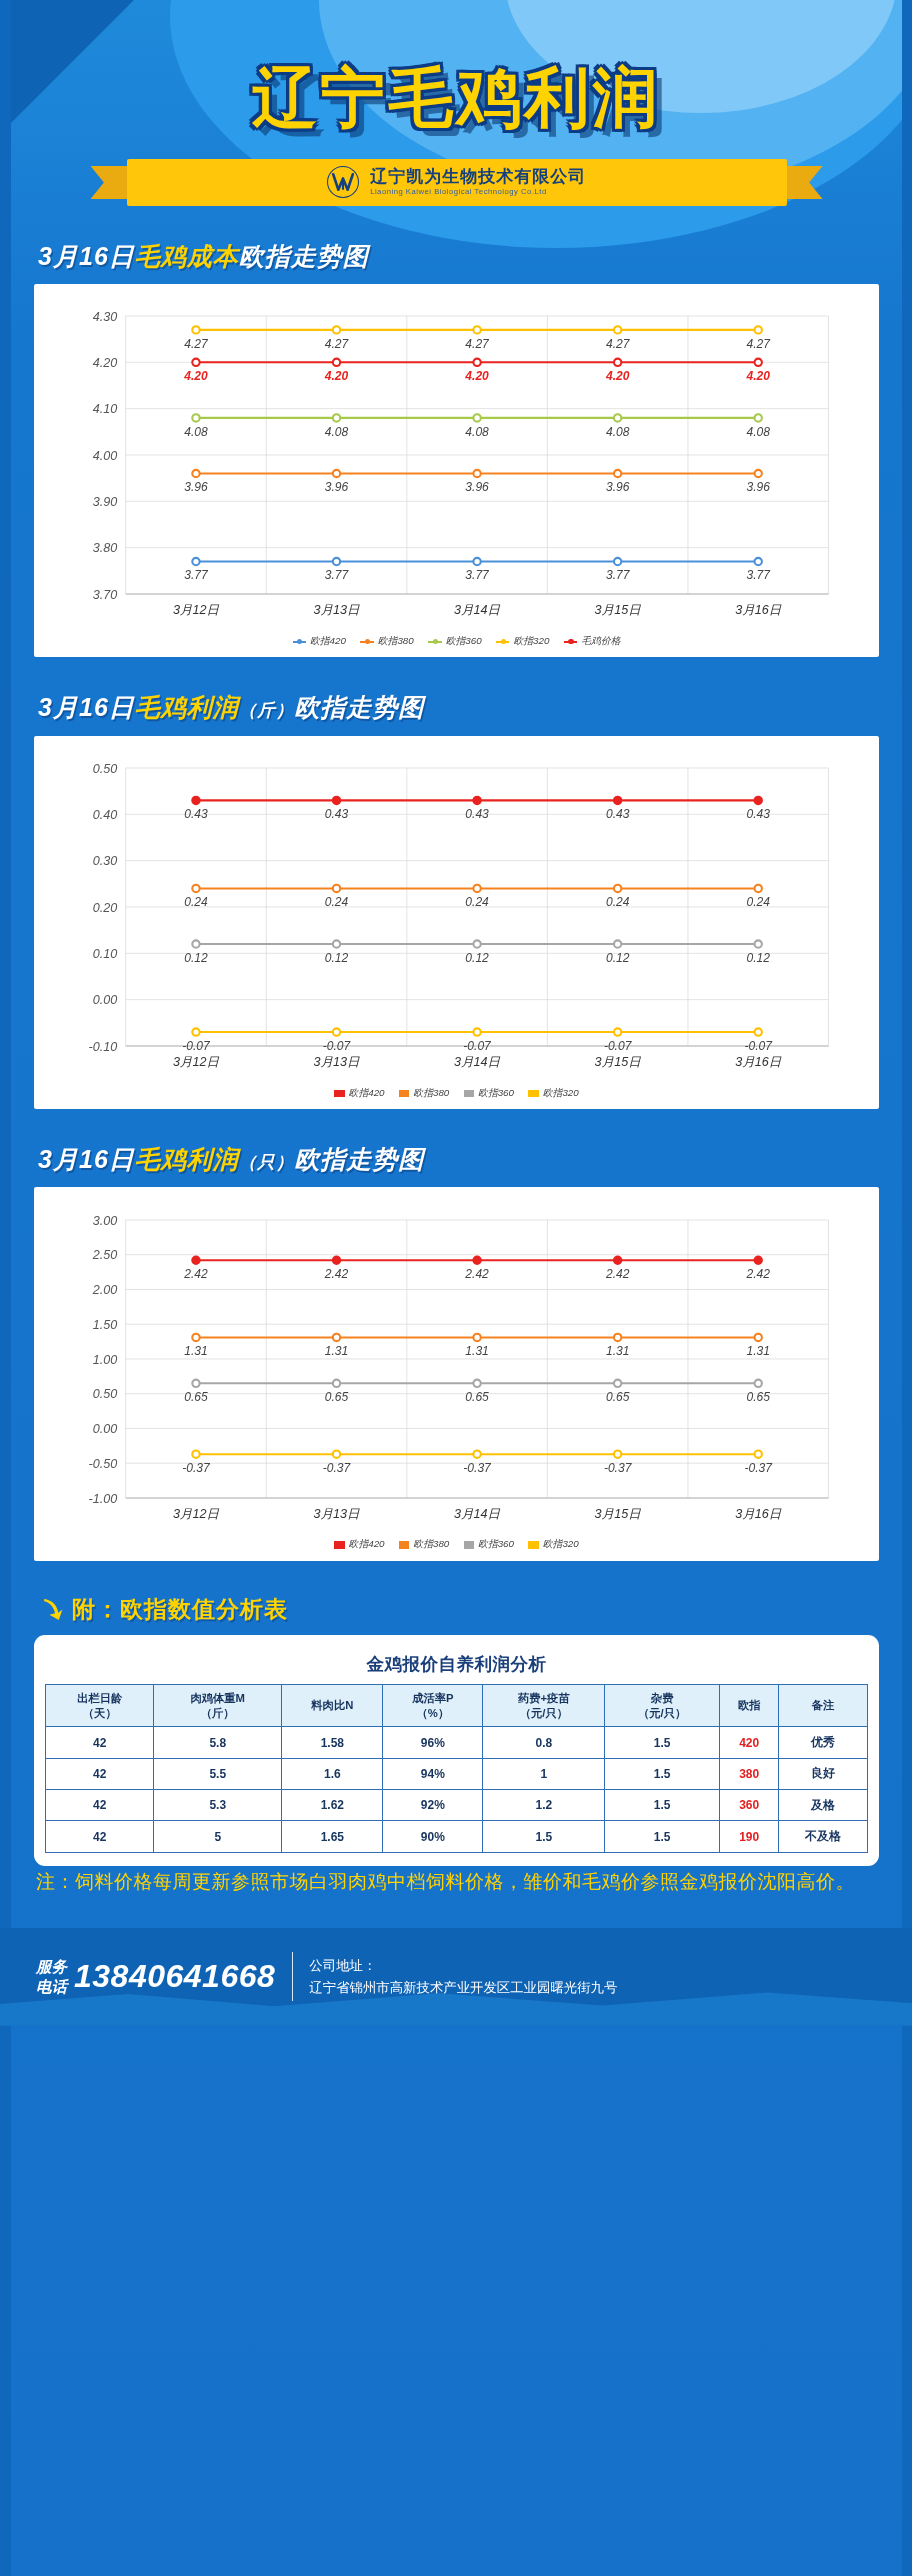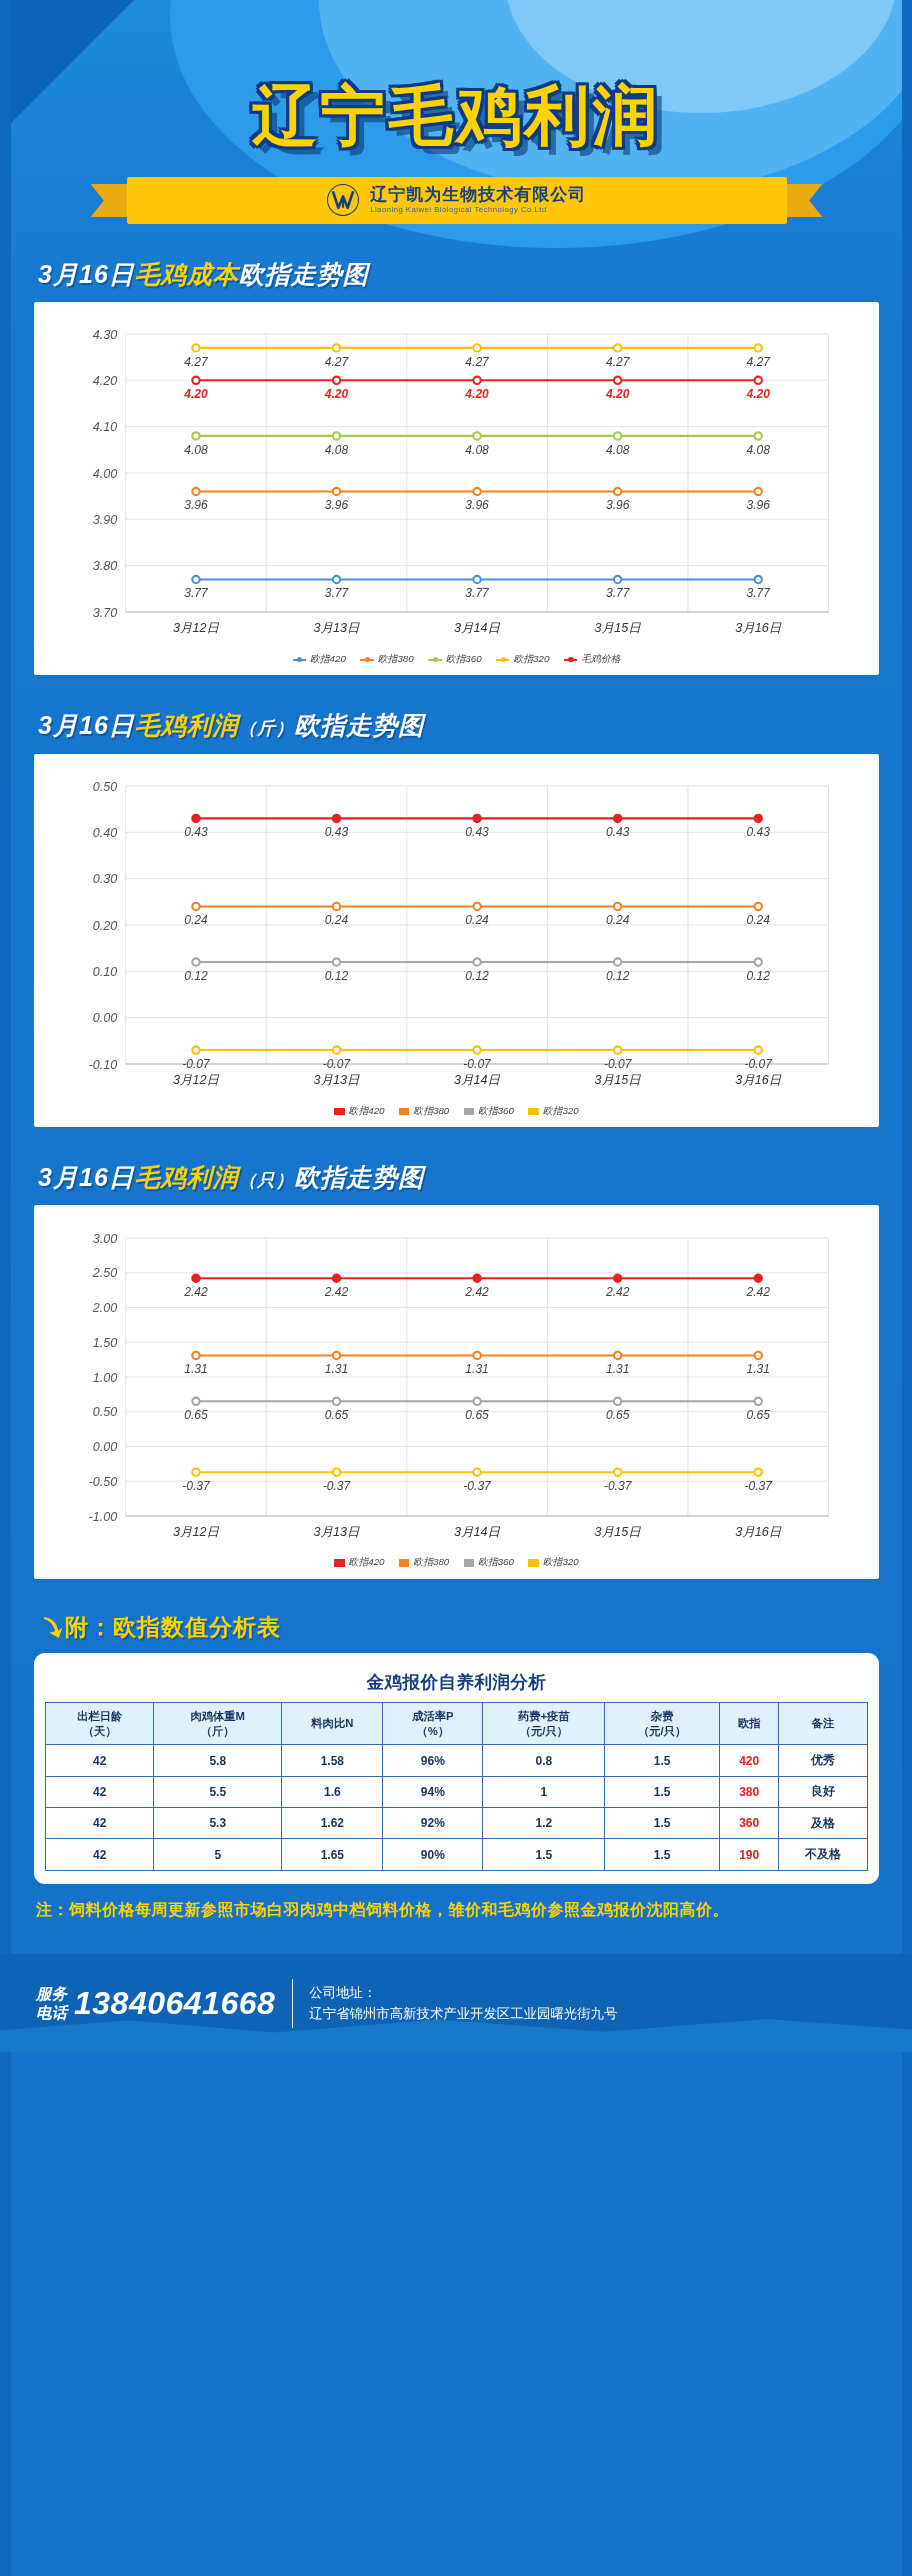--- a/index.html
+++ b/index.html
@@ -19,21 +19,21 @@
   
   .arc{position:absolute;border-radius:50%;}
   .arc1{width:773px;height:464px;left:170px;top:-216px;background:#2c9bea;}
   .arc2{width:618px;height:392px;left:319px;top:-196px;background:#53b2f2;}
   .arc3{width:392px;height:268px;left:505px;top:-155px;background:#7fc8f7;}
   .corner-tri{position:absolute;left:0;top:0;width:0;height:0;border-left:134px solid #0e63b4;border-bottom:134px solid transparent;}
   .edge-left{position:absolute;left:0;top:0;width:11.3px;height:2718px;background:#0f68bb;}
   .edge-right{position:absolute;right:0;top:0;width:11.3px;height:2718px;background:#0f68bb;}
 
   
-  .header{position:relative;padding-top:80px;text-align:center;}
+  .header{position:relative;padding-top:62px;text-align:center;}
   .title-line{
     display:block;
     font-size:65px;
     font-weight:bold;
     letter-spacing:3.1px;
     line-height:1.12;
     font-family:"DejaVu Sans","Liberation Sans",sans-serif;
   }
   .title-1{color:#ffd300;text-shadow:
      -3.1px 0 0 #0d3c86, 3.1px 0 0 #0d3c86, 0 -3.1px 0 #0d3c86, 0 3.1px 0 #0d3c86,
@@ -74,30 +74,30 @@
 
   .chart-area{position:relative;width:100%;}
   .chart-svg{display:block;width:100%;}
   .legend{display:flex;justify-content:center;align-items:center;gap:14.4px;margin-top:4.1px;}
   .legend-item{display:flex;align-items:center;gap:4.1px;font-size:9.8px;color:#444;}
   .lg-line{width:13.4px;height:2.1px;display:inline-block;position:relative;}
   .lg-line:after{content:"";position:absolute;left:4.6px;top:-1.5px;width:5.2px;height:5.2px;border-radius:50%;background:inherit;}
   .lg-sq{width:10.3px;height:7.2px;display:inline-block;}
 
   
-  .attach-title{display:flex;align-items:center;gap:1px;margin:33px 0 10.3px 41px;}
+  .attach-title{display:flex;align-items:center;gap:8px;margin:33px 0 10.3px 41px;}
   .arrow-icon{width:23px;height:25px;flex:none;}
   .attach-text{font-size:23px;font-weight:bold;color:#ffd300;letter-spacing:1px;text-shadow:1.5px 1.5px 0 rgba(8,50,110,.4);}
   .table-card{margin:0 34px;background:#ffffff;border-radius:11px;padding:9.3px 11.3px 13.4px;}
   .table-head-title{text-align:center;font-size:17.5px;font-weight:bold;color:#1a3f7a;padding:7.2px 0 8.2px;letter-spacing:0.5px;}
   table{border-collapse:collapse;width:100%;}
   th,td{border:1px solid #2f6db5;text-align:center;font-size:12px;color:#17345e;padding:6.7px 2.1px;font-weight:bold;}
   thead th{background:#dff0fb;font-size:11.3px;line-height:1.25;}
   td.red{color:#e41f1f;}
-  .note-text{margin:14px 36px 0;font-size:16px;font-weight:bold;color:#ffd300;line-height:1.55;letter-spacing:0.5px;}
+  .note-text{margin:1px 36px 0;font-size:19px;font-weight:normal;color:#ffd300;line-height:1.55;letter-spacing:0.5px;}
 
   
   .footer{position:relative;margin-top:31px;height:98px;background:#0f63b5;}
   .footer-inner{display:flex;align-items:center;height:98px;padding-left:36px;gap:7px;}
   .svc{font-size:15.5px;color:#ffffff;line-height:1.25;font-style:italic;font-weight:bold;flex:none;}
   .phone{font-size:32px;color:#ffffff;font-style:italic;font-weight:bold;letter-spacing:0.5px;}
   .f-div{width:1.5px;height:49px;background:#ffffff;opacity:.85;margin:0 9.3px;}
   .addr{color:#ffffff;font-size:13.4px;line-height:1.6;}
   .wave{position:absolute;left:0;bottom:0;width:100%;height:36px;background:#1f8ada;
      clip-path:polygon(0 100%,0 40%,14% 12%,30% 46%,48% 10%,66% 44%,84% 8%,100% 38%,100% 100%);opacity:.55;}

